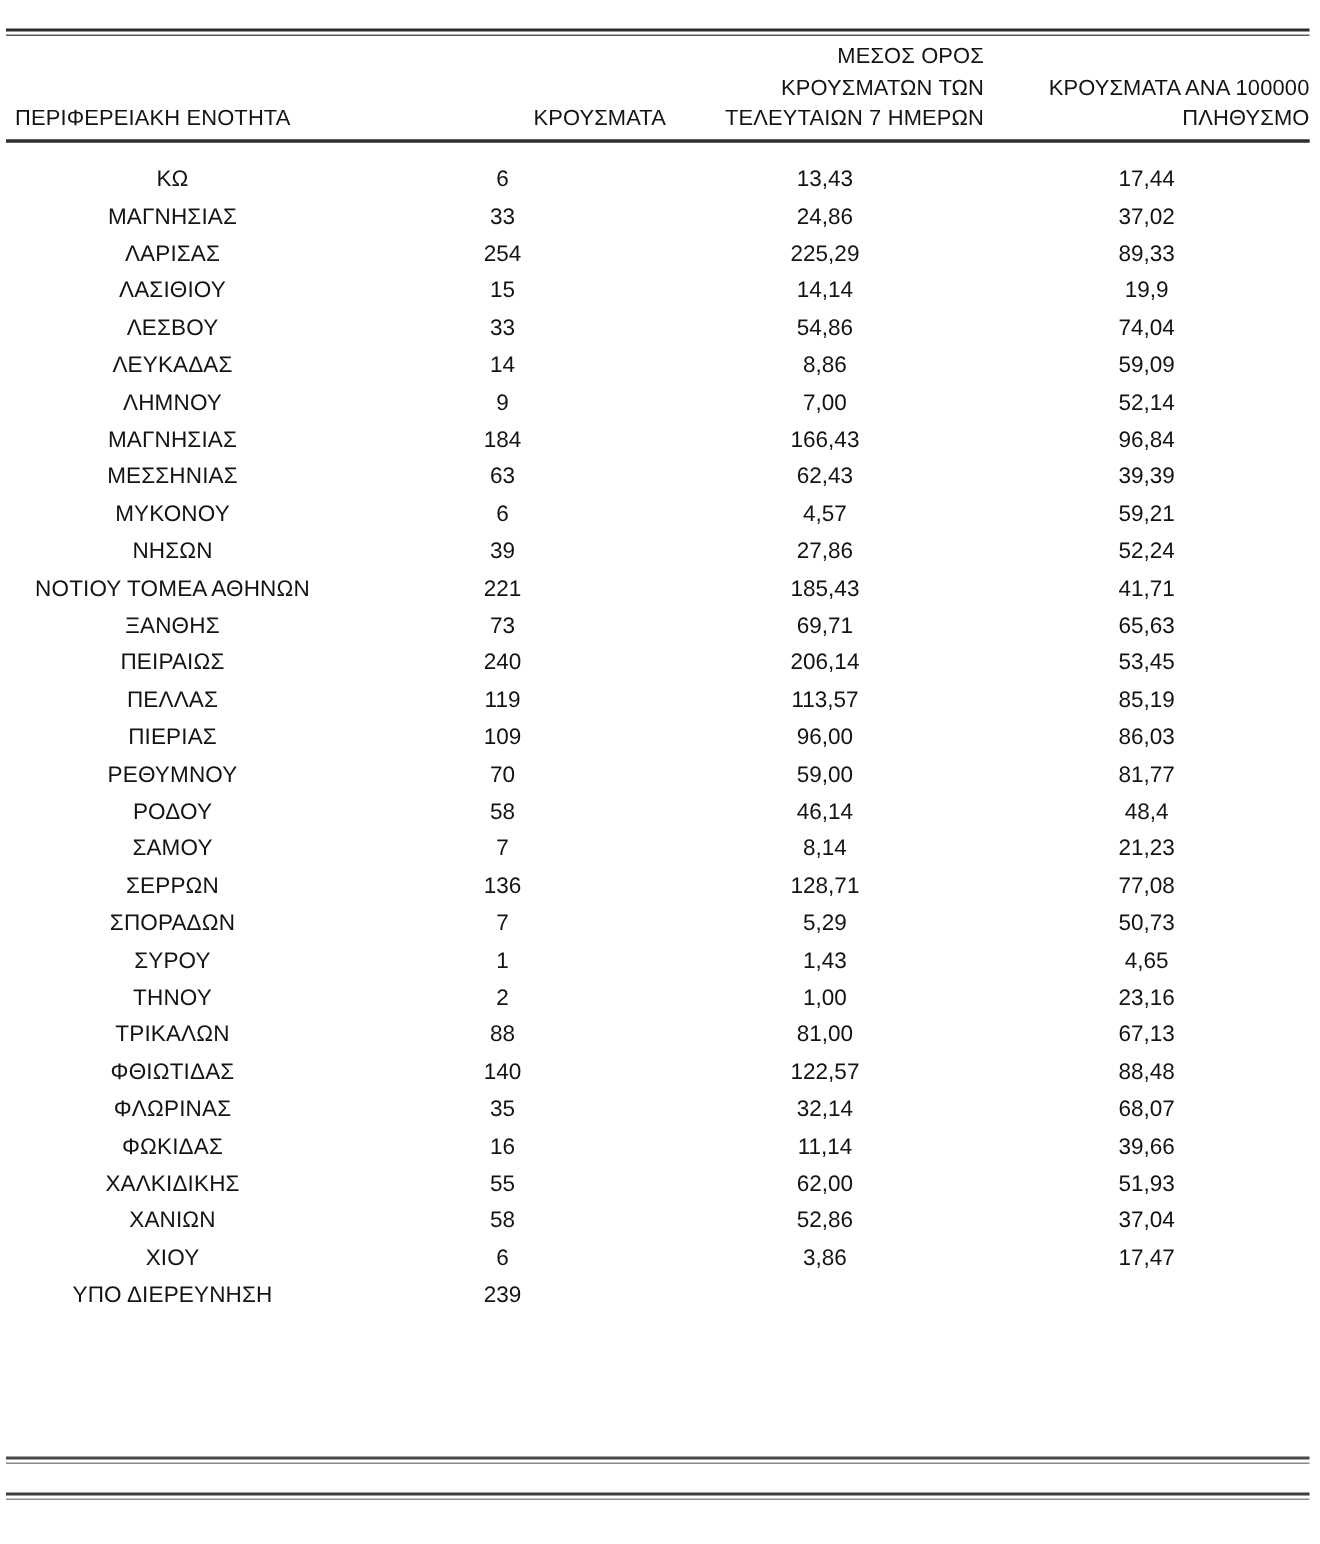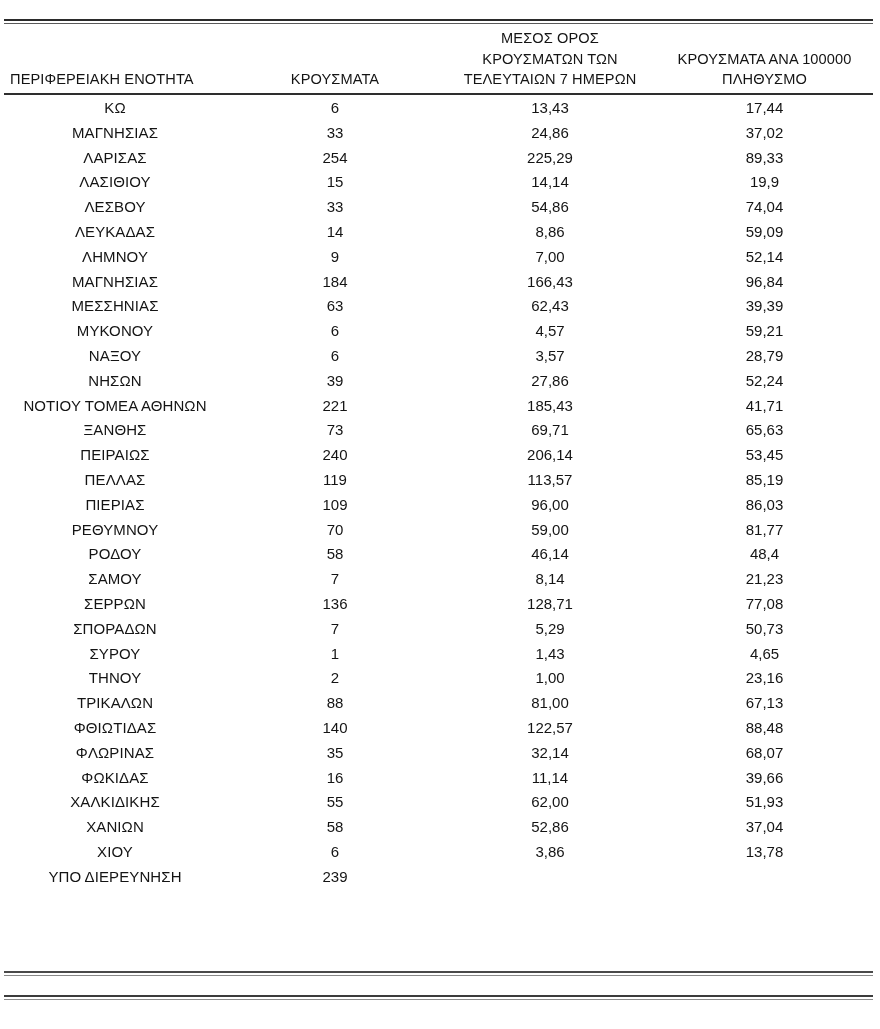--- a/index.html
+++ b/index.html
@@ -63,33 +63,33 @@
     padding: 0 0 3px 0;
     border-bottom: 2px solid #2e2e2e;
     line-height: 1.42;
     color: #141414;
   }
   thead th.h-region {
     text-align: left;
     padding-left: 6px;
   }
   thead th.h-center {
-    text-align: center;
+    text-align: right;
   }
 
   tbody td {
     font-size: 15px;
     line-height: 1;
     height: 24.8px;
     padding: 0;
     text-align: center;
     color: #141414;
     white-space: nowrap;
   }
-  tbody tr:first-child td { padding-top: 0; }
+  tbody tr:first-child td { padding-top: 12px; }
 
   tbody td.region { letter-spacing: 0.1px; }
   tbody td.num { font-variant-numeric: tabular-nums; }
   tbody td.empty { color: transparent; }
 </style>
 </head>
 <body>
 
 <div class="sheet">
 
@@ -173,26 +173,20 @@
           <td class="num">62,43</td>
           <td class="num">39,39</td>
         </tr>
         <tr>
           <td class="region">ΜΥΚΟΝΟΥ</td>
           <td class="num">6</td>
           <td class="num">4,57</td>
           <td class="num">59,21</td>
         </tr>
         <tr>
-          <td class="region">ΝΑΞΟΥ</td>
-          <td class="num">6</td>
-          <td class="num">3,57</td>
-          <td class="num">28,79</td>
-        </tr>
-        <tr>
           <td class="region">ΝΗΣΩΝ</td>
           <td class="num">39</td>
           <td class="num">27,86</td>
           <td class="num">52,24</td>
         </tr>
         <tr>
           <td class="region">ΝΟΤΙΟΥ ΤΟΜΕΑ ΑΘΗΝΩΝ</td>
           <td class="num">221</td>
           <td class="num">185,43</td>
           <td class="num">41,71</td>
@@ -296,21 +290,21 @@
         <tr>
           <td class="region">ΧΑΝΙΩΝ</td>
           <td class="num">58</td>
           <td class="num">52,86</td>
           <td class="num">37,04</td>
         </tr>
         <tr>
           <td class="region">ΧΙΟΥ</td>
           <td class="num">6</td>
           <td class="num">3,86</td>
-          <td class="num">13,78</td>
+          <td class="num">17,47</td>
         </tr>
         <tr>
           <td class="region">ΥΠΟ ΔΙΕΡΕΥΝΗΣΗ</td>
           <td class="num">239</td>
           <td class="num empty"></td>
           <td class="num empty"></td>
         </tr>
       </tbody>
   </table>
 

